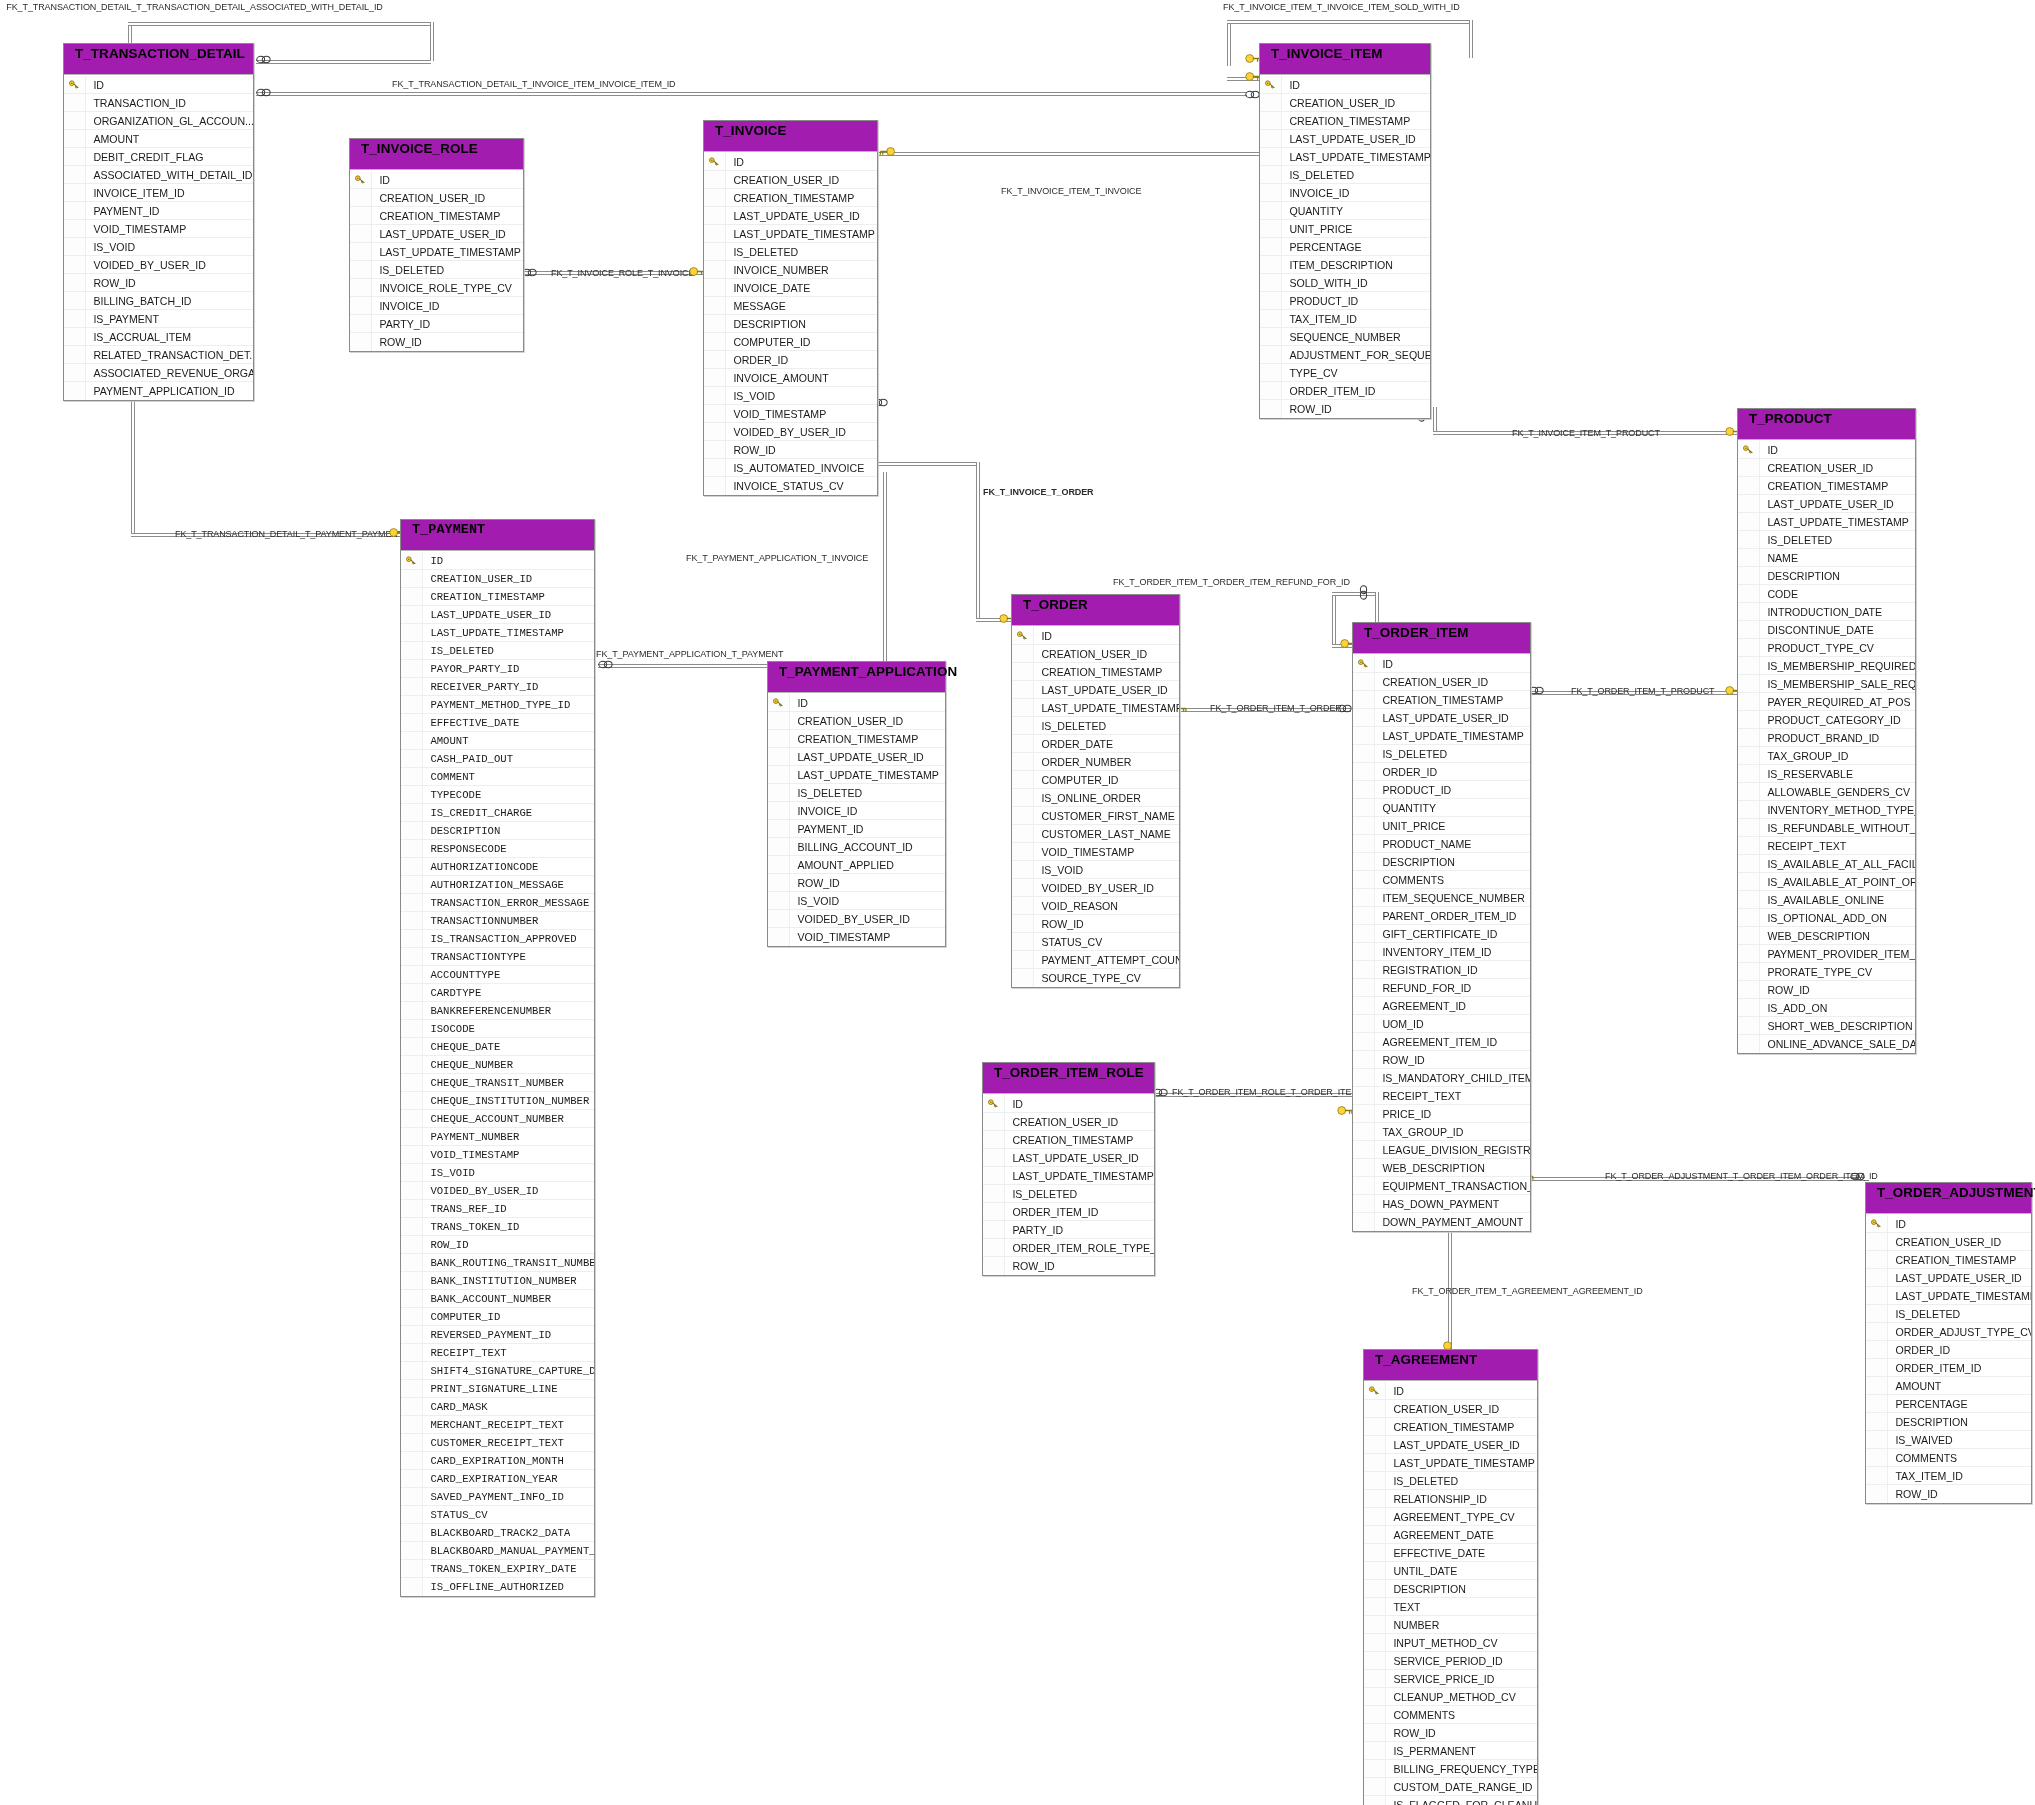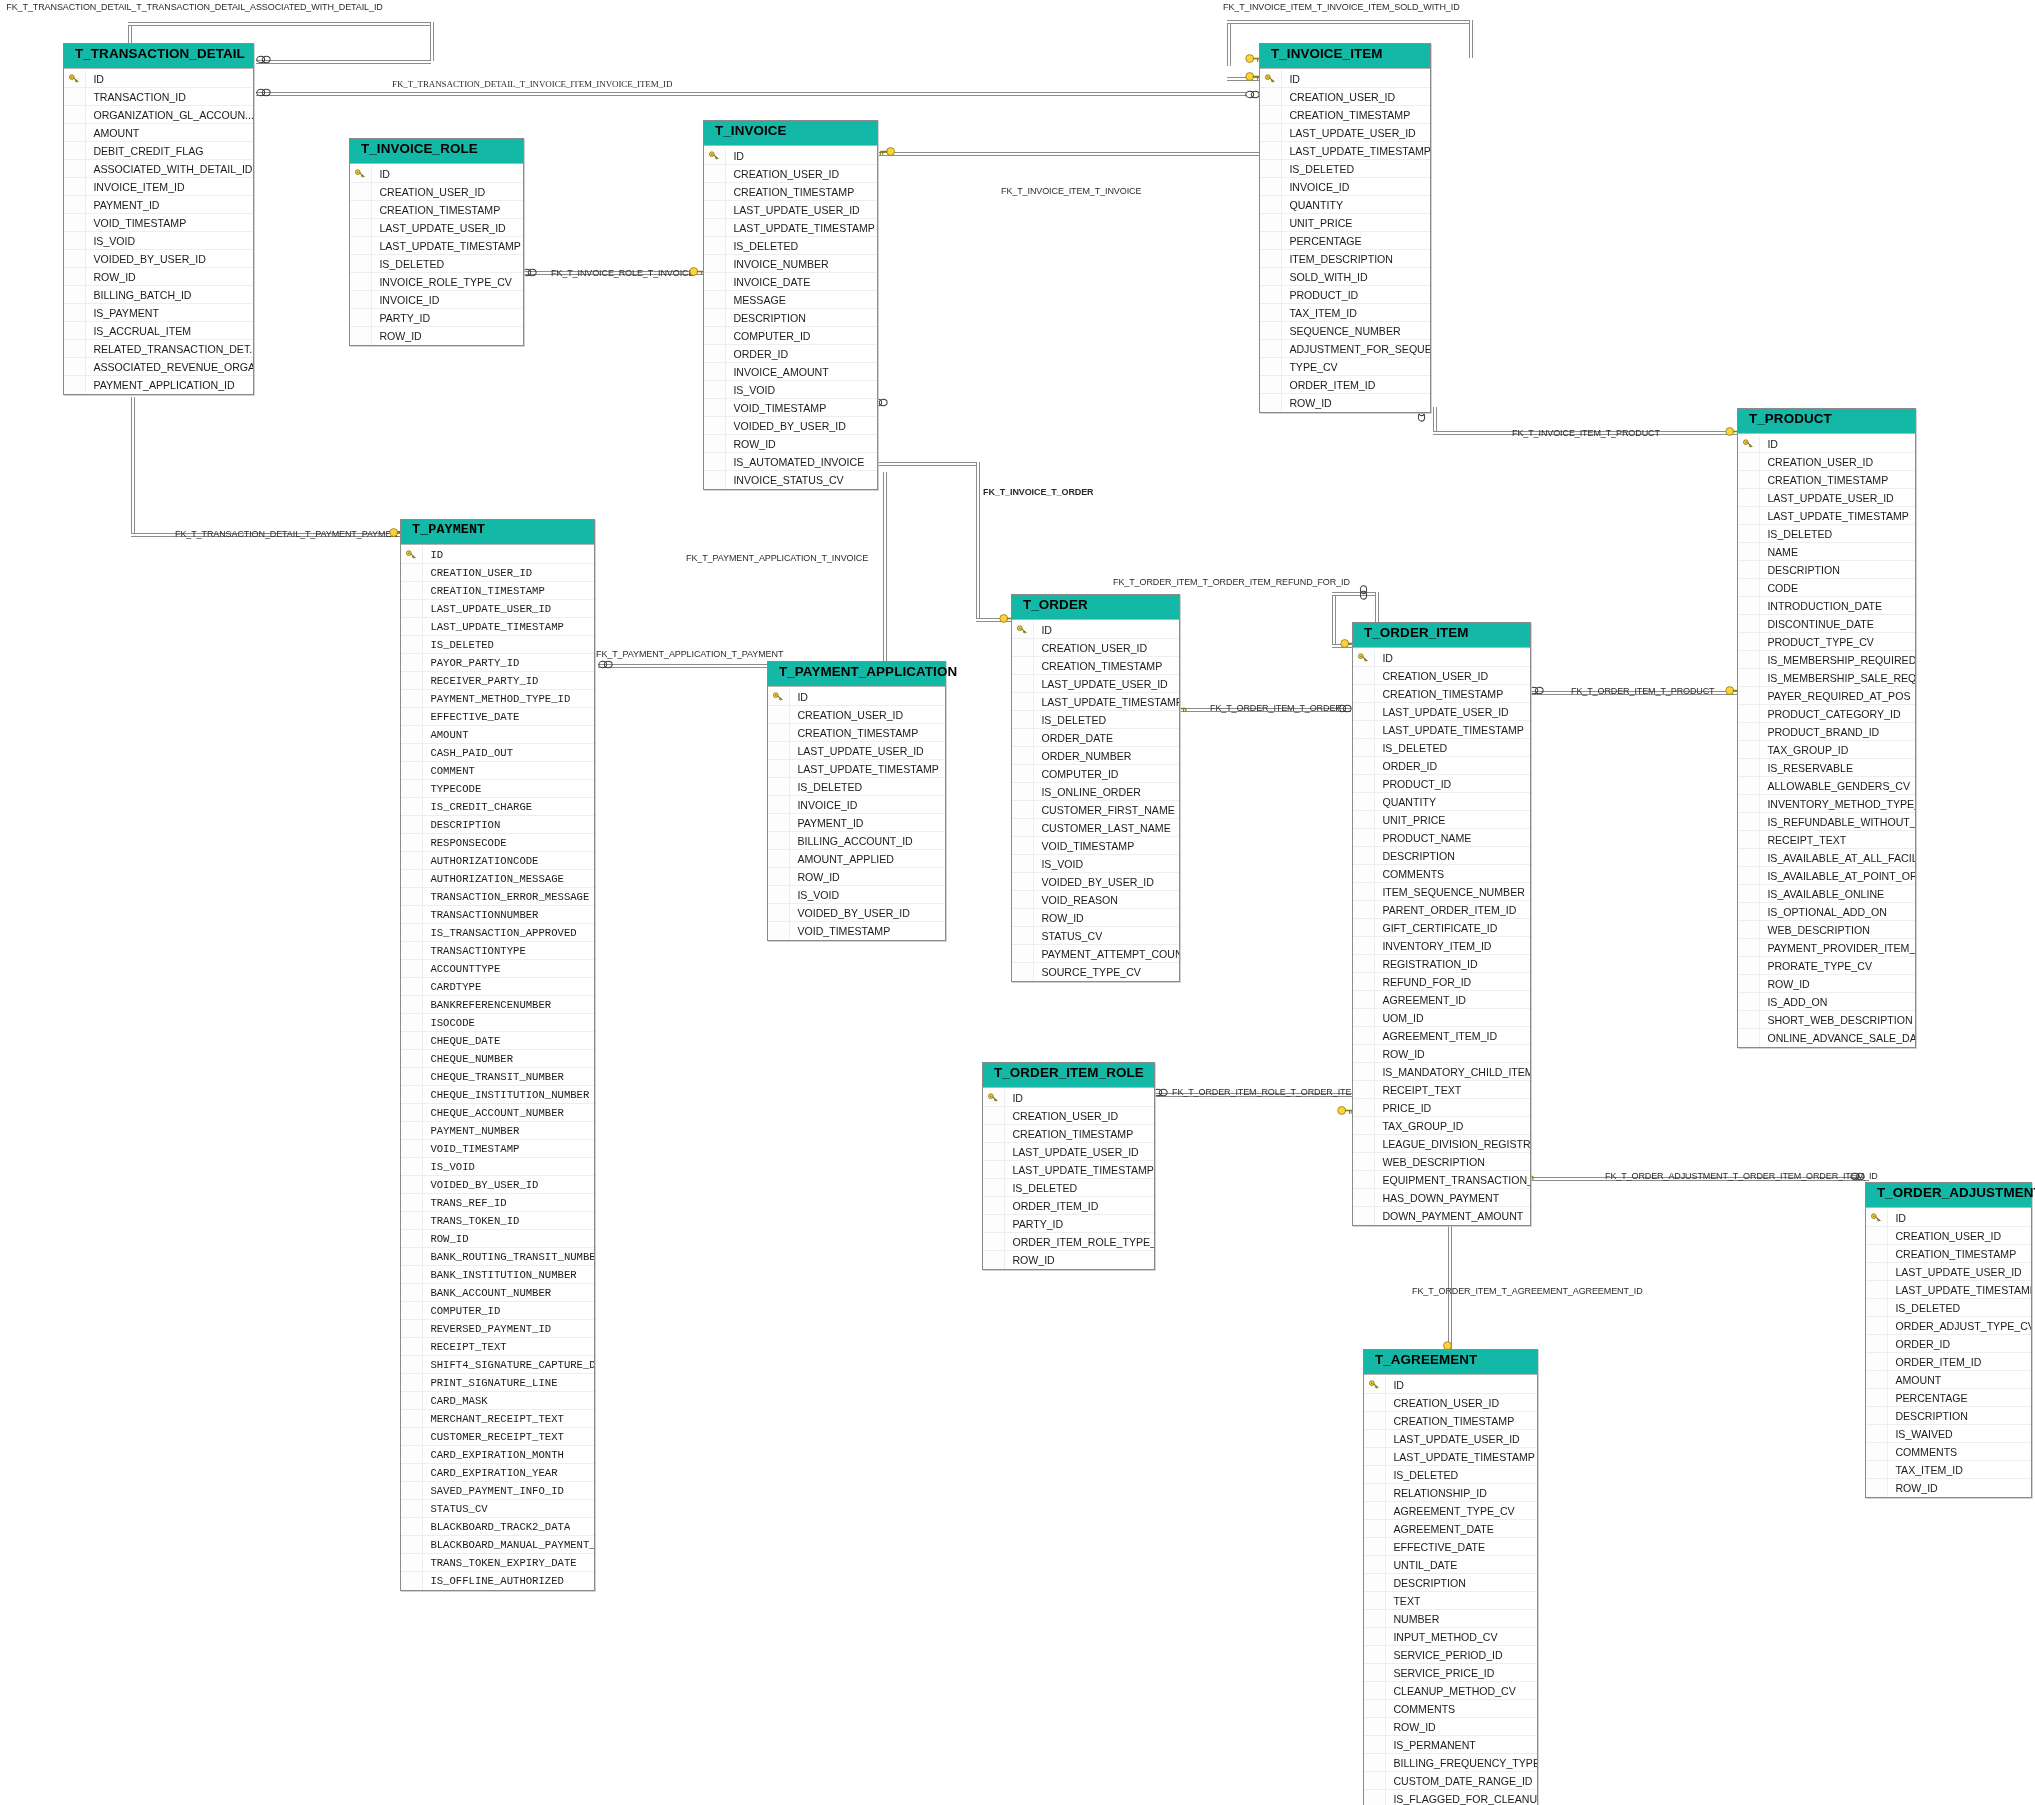--- a/index.html
+++ b/index.html
@@ -21,25 +21,25 @@
     background: #ffffff;
     border: 0.8px solid #8a8a8a;
     box-shadow: 0.8px 0.8px 0 0 #c8c8c8;
     box-sizing: border-box;
     z-index: 5;
   }
   .entity-title {
     font-size: 13.4px;
     font-weight: bold;
     color: #000000;
-    background: #14b8a6;
+    background: #a21caf;
     border-bottom: 0.8px solid #b5b5b5;
     padding: 3.1px 0 3.1px 11px;
     letter-spacing: 0.1px;
-    height: 25px;
+    height: 31px;
     box-sizing: border-box;
     line-height: 13.4px;
     white-space: nowrap;
   }
   .cols {
     border-top: 0.8px solid #ffffff;
   }
   .col {
     display: flex;
     align-items: center;
@@ -145,21 +145,21 @@
 
   <div class="line h" style="left:1531px; top:691px; width:208px;"></div>
 
   <div class="line h" style="left:1154px; top:1093px; width:198px;"></div>
 
   <div class="line h" style="left:1531px; top:1177px; width:334px;"></div>
 
   <div class="line v" style="left:1448px; top:1213px; height:138px;"></div>
 
   <div class="fk-label" style="left:6.3px;    top:1.6px;">FK_T_TRANSACTION_DETAIL_T_TRANSACTION_DETAIL_ASSOCIATED_WITH_DETAIL_ID</div>
-  <div class="fk-label" style="left:392px;  top:79px;font-family:Liberation Serif, serif;">FK_T_TRANSACTION_DETAIL_T_INVOICE_ITEM_INVOICE_ITEM_ID</div>
+  <div class="fk-label" style="left:392px;  top:79px;">FK_T_TRANSACTION_DETAIL_T_INVOICE_ITEM_INVOICE_ITEM_ID</div>
   <div class="fk-label" style="left:1223px; top:1.6px;">FK_T_INVOICE_ITEM_T_INVOICE_ITEM_SOLD_WITH_ID</div>
   <div class="fk-label" style="left:1001px; top:154px;margin-top:32px;">FK_T_INVOICE_ITEM_T_INVOICE</div>
   <div class="fk-label" style="left:551px;  top:268px;">FK_T_INVOICE_ROLE_T_INVOICE</div>
   <div class="fk-label" style="left:1512px; top:428px;">FK_T_INVOICE_ITEM_T_PRODUCT</div>
   <div class="fk-label" style="left:148px;  top:529px;margin-left:27px;">FK_T_TRANSACTION_DETAIL_T_PAYMENT_PAYMENT_ID</div>
   <div class="fk-label" style="left:983px; top:487px;font-weight:bold;">FK_T_INVOICE_T_ORDER</div>
   <div class="fk-label" style="left:1113px; top:577px;">FK_T_ORDER_ITEM_T_ORDER_ITEM_REFUND_FOR_ID</div>
   <div class="fk-label" style="left:686px;  top:553px;">FK_T_PAYMENT_APPLICATION_T_INVOICE</div>
   <div class="fk-label" style="left:596px;  top:649px;">FK_T_PAYMENT_APPLICATION_T_PAYMENT</div>
   <div class="fk-label" style="left:1210px; top:703px;">FK_T_ORDER_ITEM_T_ORDER</div>

